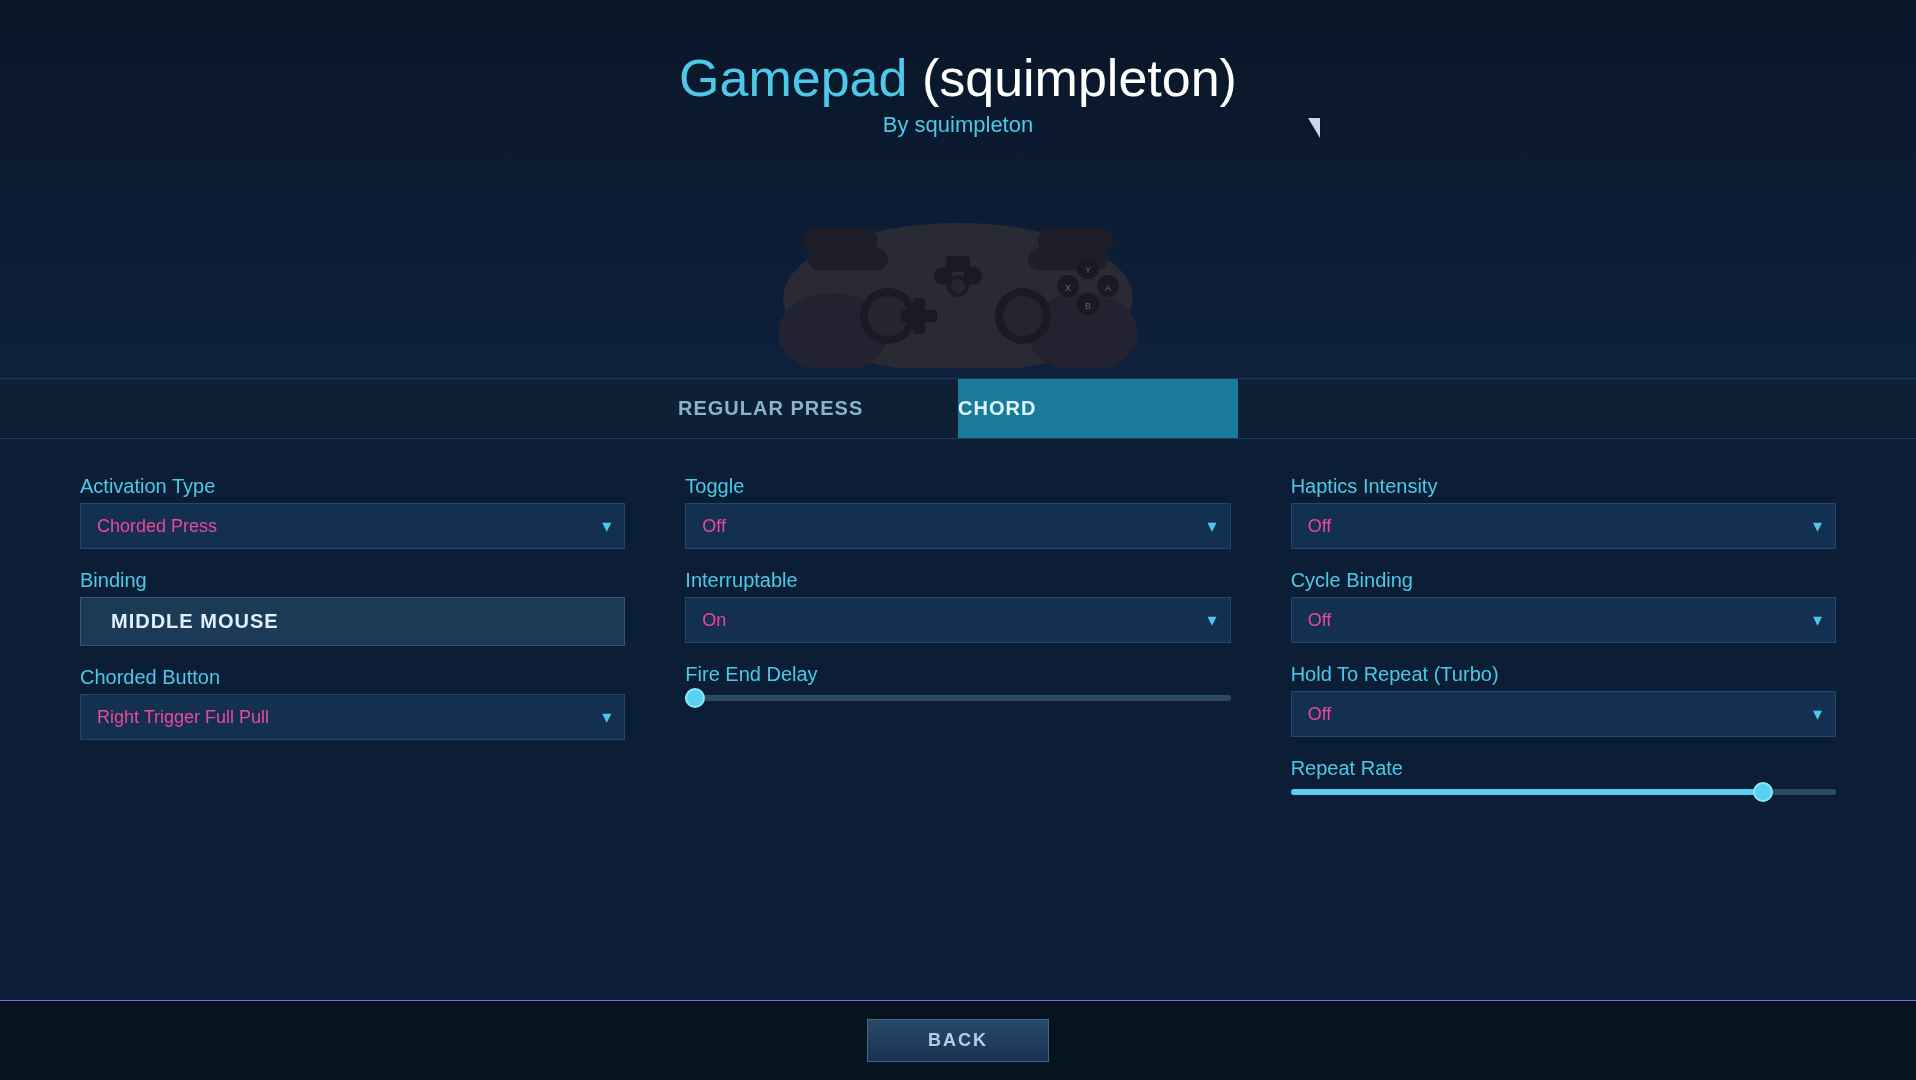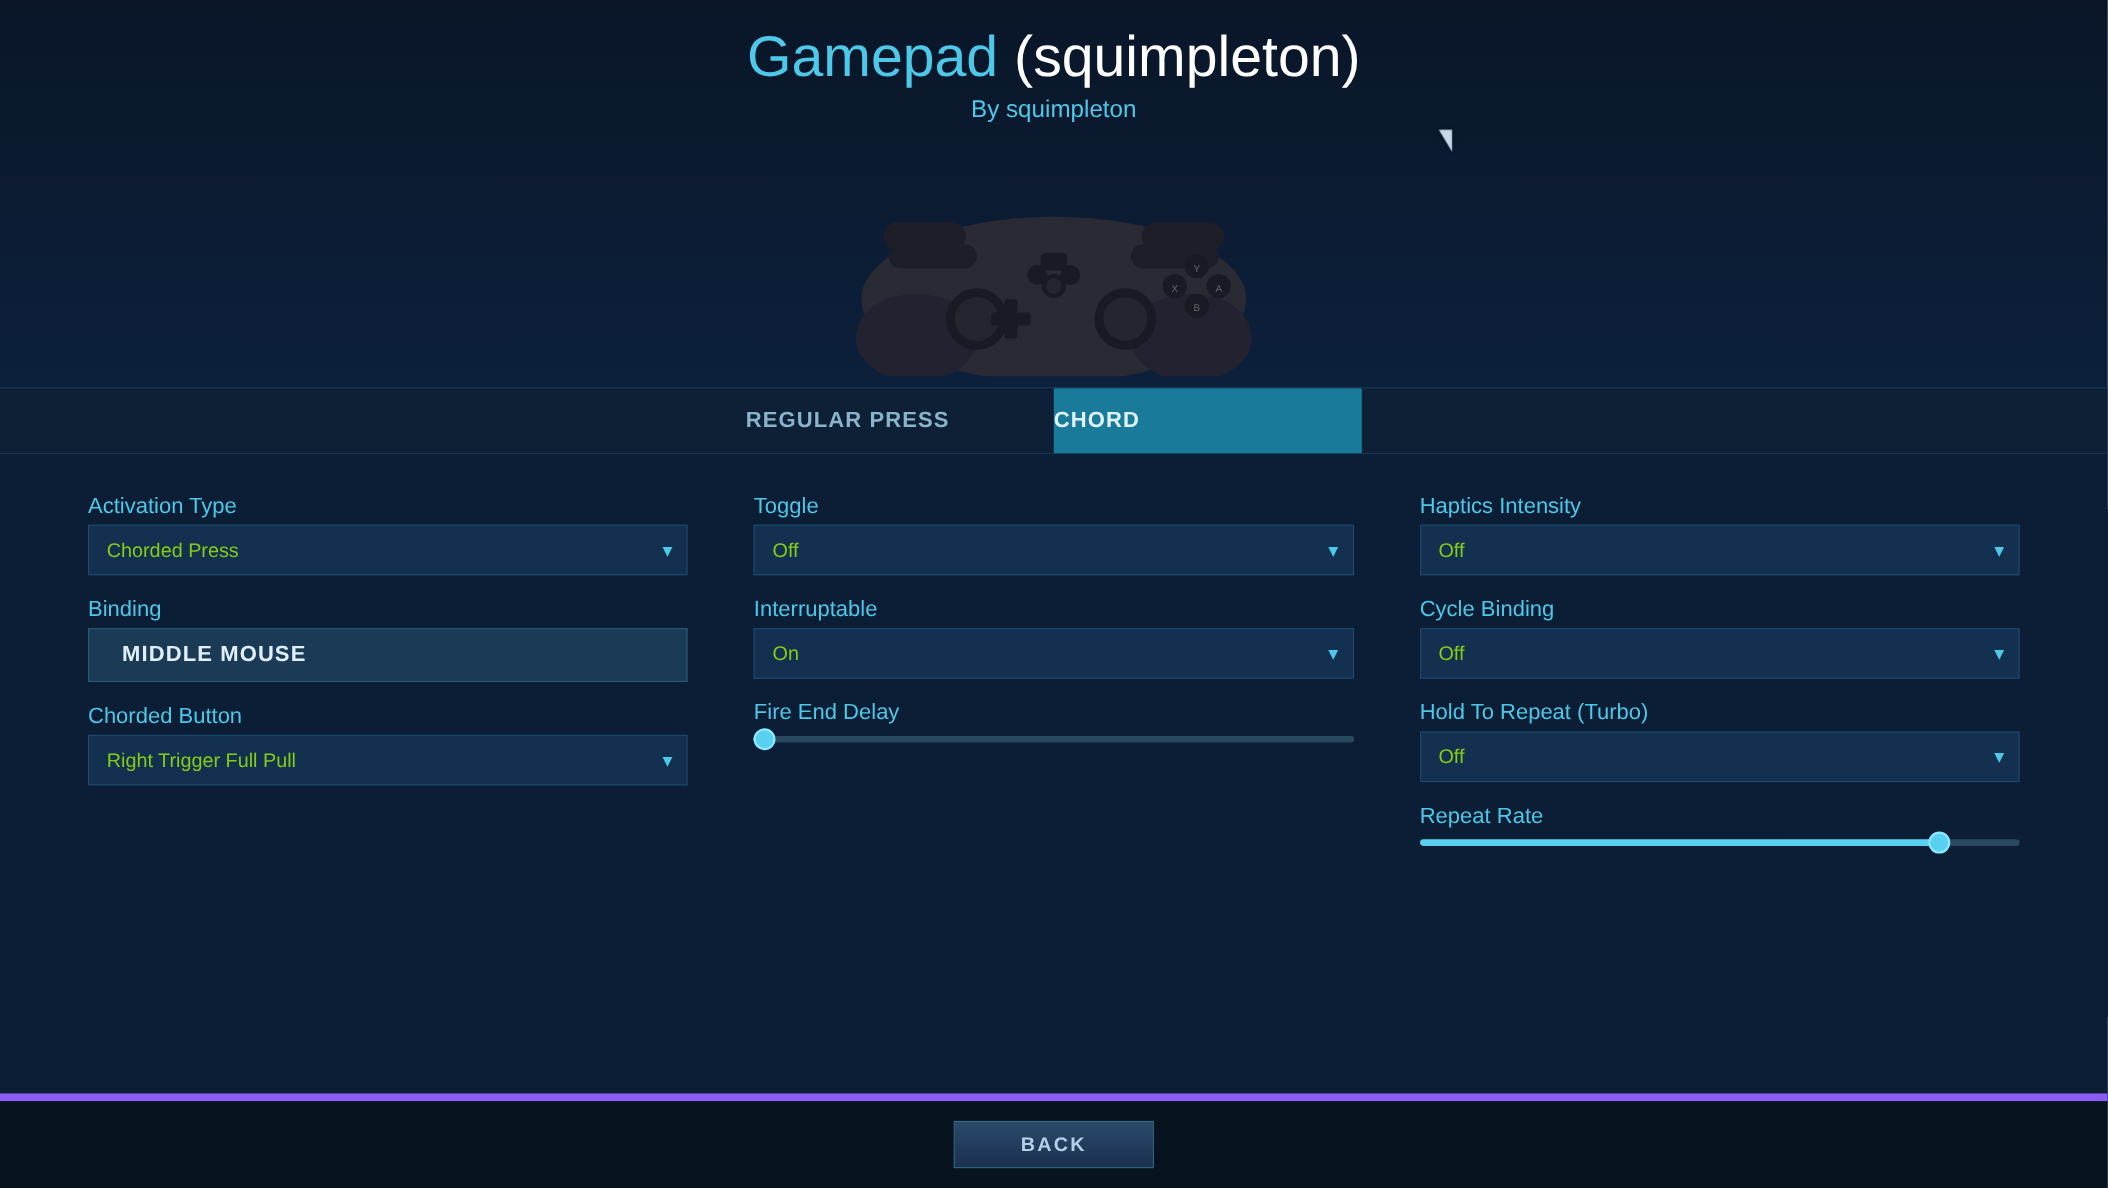--- a/index.html
+++ b/index.html
@@ -17,21 +17,21 @@
       width: 100%;
       height: 100%;
       display: flex;
       flex-direction: column;
       align-items: center;
     }
 
     
     .header {
       text-align: center;
-      padding: 22px 0 20px;
+      padding: 48px 0 20px;
     }
 
     .header-title {
       font-size: 52px;
       font-weight: 300;
       color: #fff;
     }
 
     .header-title .cyan {
       color: #4dc8e8;
@@ -114,21 +114,21 @@
     
     .select-wrapper {
       position: relative;
       width: 100%;
     }
 
     .select-box {
       width: 100%;
       background: #143050;
       border: 1px solid #1e4a70;
-      color: #84cc16;
+      color: #ec4899;
       font-size: 18px;
       padding: 12px 70px 12px 16px;
       appearance: none;
       cursor: pointer;
       outline: none;
     }
 
     .chevron-icon {
       position: absolute;
       right: 14px;
@@ -193,21 +193,21 @@
     }
 
     
     .bottom-bar {
       width: 100%;
       background: #07131f;
       display: flex;
       justify-content: center;
       align-items: center;
       padding: 18px 0;
-      border-top: 7px solid #8b5cf6;
+      border-top: 1px solid #8b5cf6;
     }
 
     .back-button {
       background: linear-gradient(180deg, #2a4a6a 0%, #1a3050 100%);
       border: 1px solid #3a6a8a;
       color: #b0d0e8;
       font-size: 18px;
       font-weight: 600;
       padding: 10px 60px;
       letter-spacing: 2px;

